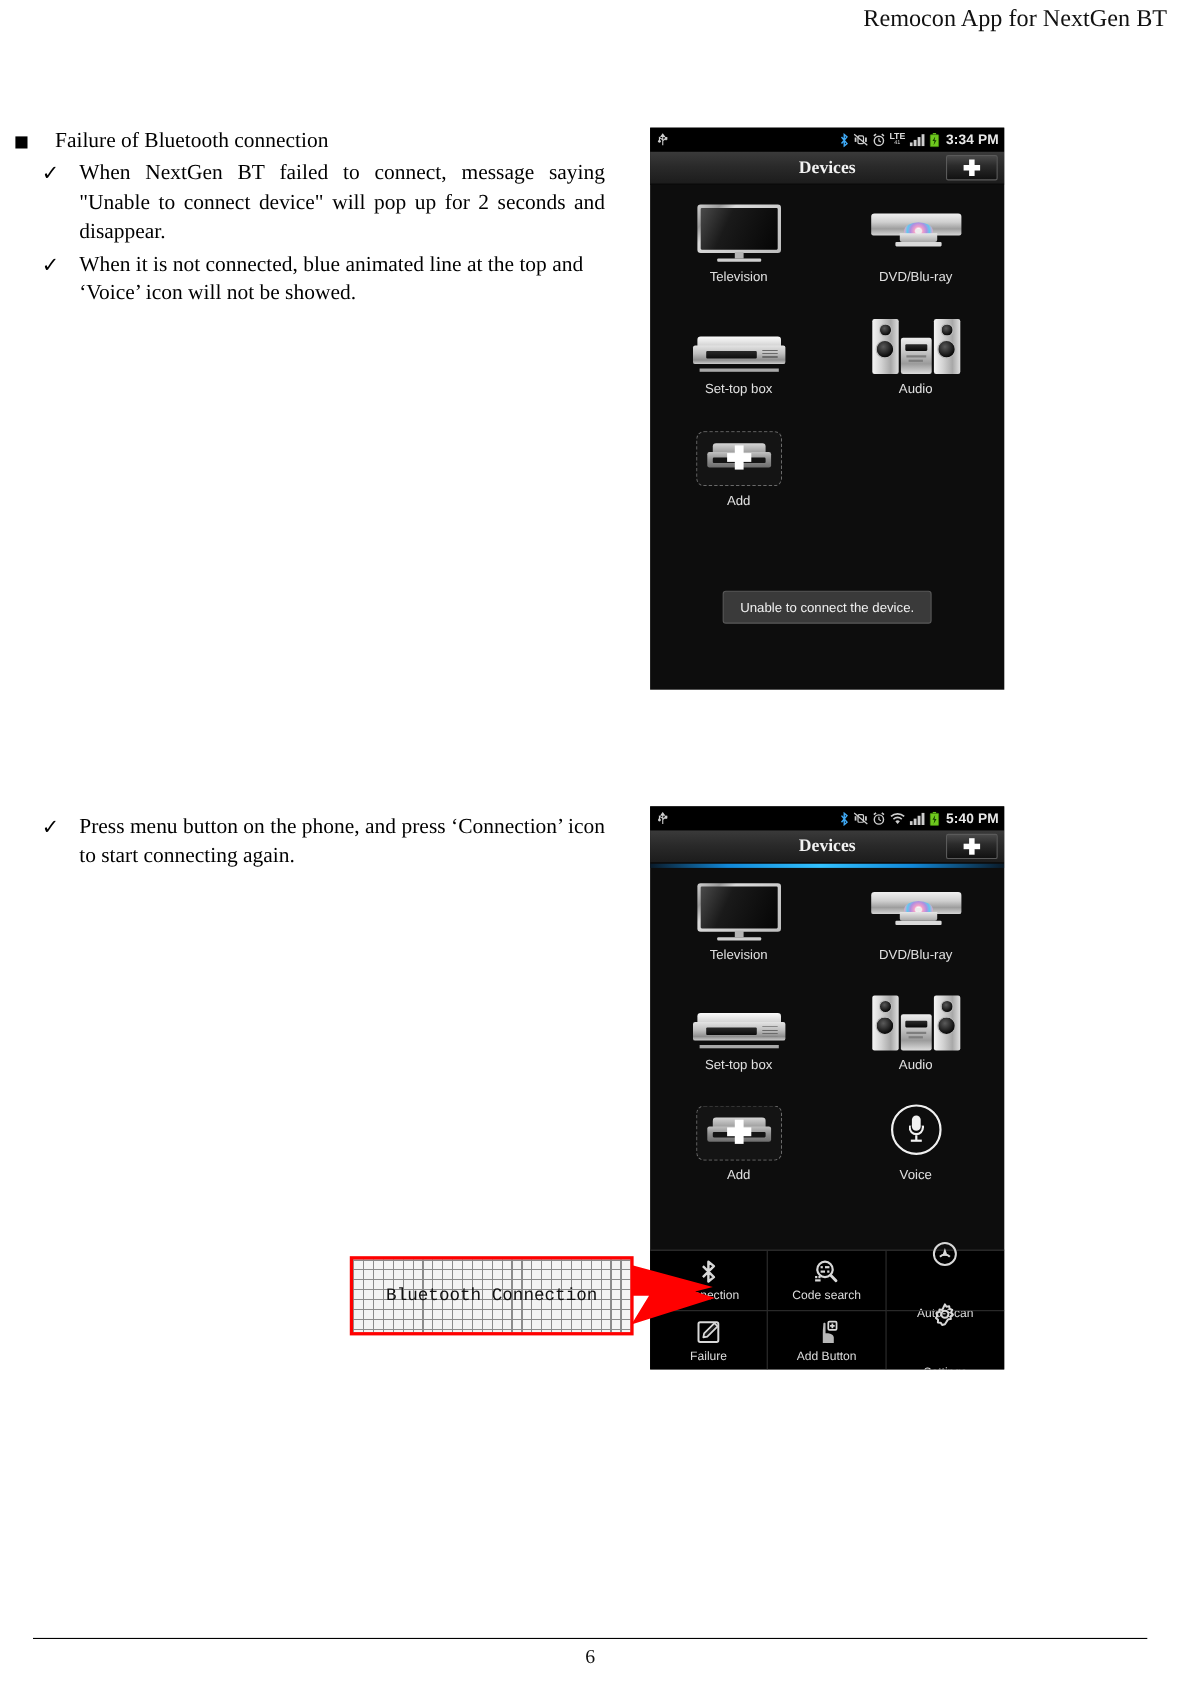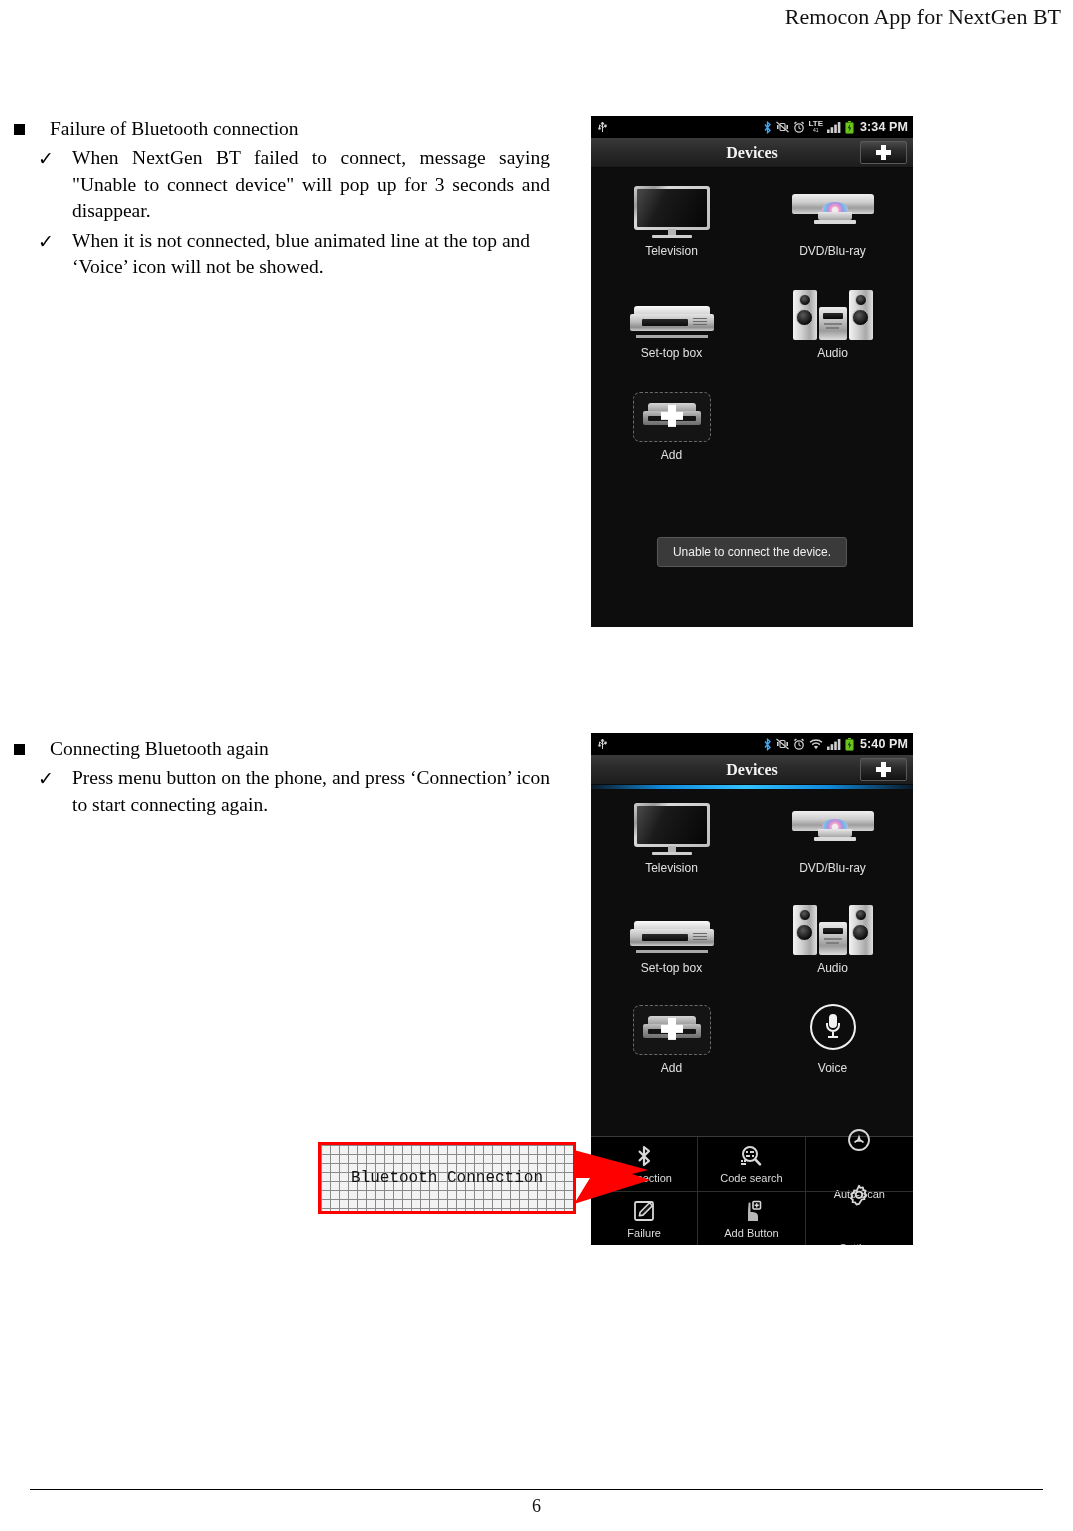--- a/index.html
+++ b/index.html
@@ -368,33 +368,29 @@
   <span>Remocon App for NextGen BT</span>
 </div>
 
 <div class="txt-block blk1">
   <div class="bullet-row">
     <span class="sq-bullet"></span>
     <div class="bullet-title">Failure of Bluetooth connection</div>
   </div>
   <div class="check-row">
     <span class="check-mark">✓</span>
-    <div class="check-text">When NextGen BT failed to connect, message saying "Unable to connect device" will pop up for 3 seconds and disappear.</div>
+    <div class="check-text">When NextGen BT failed to connect, message saying "Unable to connect device" will pop up for 2 seconds and disappear.</div>
   </div>
   <div class="check-row">
     <span class="check-mark">✓</span>
     <div class="check-text nojust">When it is not connected, blue animated line at the top and ‘Voice’ icon will not be showed.</div>
   </div>
 </div>
 
 <div class="txt-block blk2">
-  <div class="bullet-row">
-    <span class="sq-bullet"></span>
-    <div class="bullet-title">Connecting Bluetooth again</div>
-  </div>
   <div class="check-row">
     <span class="check-mark">✓</span>
     <div class="check-text">Press menu button on the phone, and press ‘Connection’ icon to start connecting again.</div>
   </div>
 </div>
 
 <div class="phone phone1">
 
   <div class="statusbar">
     <div class="sb-left">

